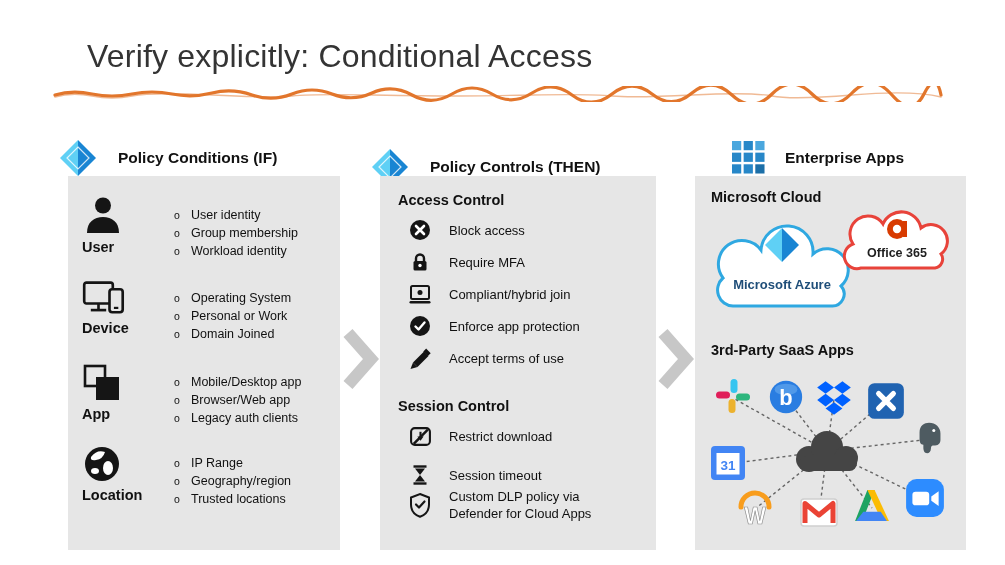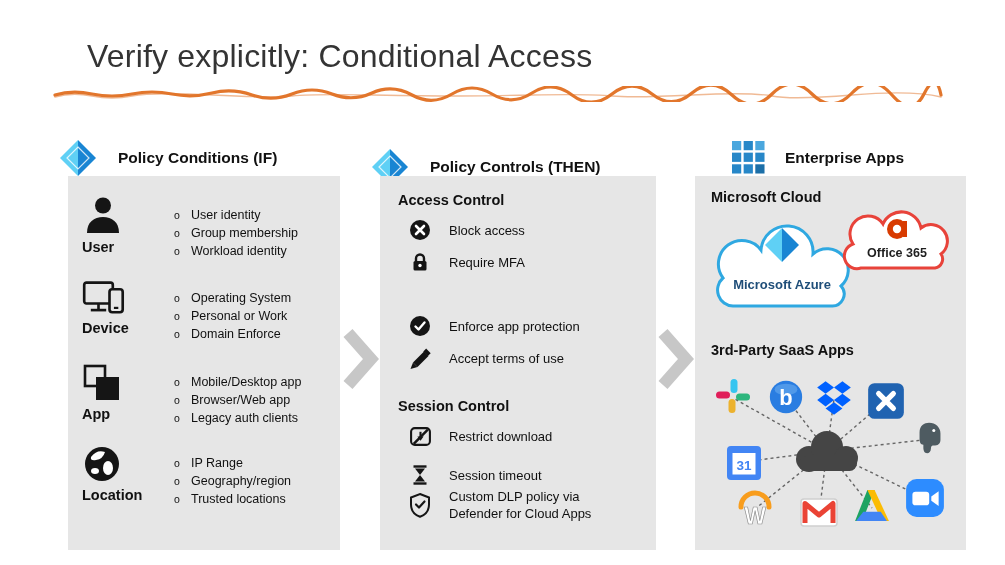--- a/index.html
+++ b/index.html
@@ -61,21 +61,21 @@
   #heading-saas    { top:166px; }
   #azure-cloud  { position:absolute; left:8px;  top:38px; }
   #office-cloud { position:absolute; left:140px; top:20px; }
   #saas-lines { position:absolute; left:0; top:192px; z-index:1; }
   .saas-icon { position:absolute; z-index:2; line-height:0; }
   #icon-slack    { left:18px;  top:200px; }
   #icon-blogger  { left:72px;  top:202px; }
   #icon-dropbox  { left:119px; top:202px; }
   #icon-xapp     { left:170px; top:204px; }
   #icon-evernote { left:216px; top:242px; }
-  #icon-calendar { left:29px;  top:267px; }
+  #icon-calendar { left:13px;  top:267px; }
   #icon-hub      { left:94px;  top:250px; }
   #icon-workday  { left:38px;  top:310px; }
   #icon-gmail    { left:104px; top:318px; }
   #icon-drive    { left:157px; top:311px; }
   #icon-zoom     { left:209px; top:301px; }
 </style>
 </head>
 <body>
 
 <div class="slide">
@@ -161,21 +161,21 @@
         <div class="bullet-line">
             <span class="bullet-marker">o</span>
             <span>Operating System</span>
           </div>
         <div class="bullet-line">
             <span class="bullet-marker">o</span>
             <span>Personal or Work</span>
           </div>
         <div class="bullet-line">
             <span class="bullet-marker">o</span>
-            <span>Domain Enforce</span>
+            <span>Domain Joined</span>
           </div>
       </div>
     </div>
 
     <div class="cond-row" id="row-app">
       <div class="cond-icon-box">
         <svg width="40" height="40" viewBox="0 0 40 40">
           <rect x="3" y="3" width="20" height="20" fill="none" stroke="#151515" stroke-width="2.6"></rect>
           <rect x="14" y="14" width="23" height="23" fill="#151515"></rect>
         </svg>
@@ -248,20 +248,30 @@
       <span class="ctl-icon">
         <svg width="22" height="22" viewBox="0 0 22 22">
           <path d="M7,10 V7.5 a4,4 0 0 1 8,0 V10" fill="none" stroke="#151515" stroke-width="2.4"></path>
           <rect x="4.5" y="10" width="13" height="9.5" rx="1.5" fill="#151515"></rect>
           <circle cx="11" cy="14.5" r="1.7" fill="#ffffff"></circle>
         </svg>
       </span>
       <span class="ctl-label">Require MFA</span>
     </div>
 
+    <div class="ctl-item" id="item-join">
+      <span class="ctl-icon">
+        <svg width="24" height="24" viewBox="0 0 24 24">
+          <rect x="3" y="4" width="18" height="13" rx="1.5" fill="none" stroke="#151515" stroke-width="2"></rect>
+          <circle cx="12" cy="10.5" r="2.5" fill="#151515"></circle>
+          <rect x="1.5" y="19" width="21" height="2.6" rx="1.3" fill="#151515"></rect>
+        </svg>
+      </span>
+      <span class="ctl-label">Compliant/hybrid join</span>
+    </div>
 
     <div class="ctl-item" id="item-enforce">
       <span class="ctl-icon">
         <svg width="22" height="22" viewBox="0 0 22 22">
           <circle cx="11" cy="11" r="10" fill="#151515"></circle>
           <path d="M6.5,11.5 l3,3 6,-7" fill="none" stroke="#ffffff" stroke-width="2.4" stroke-linecap="round" stroke-linejoin="round"></path>
         </svg>
       </span>
       <span class="ctl-label">Enforce app protection</span>
     </div>

